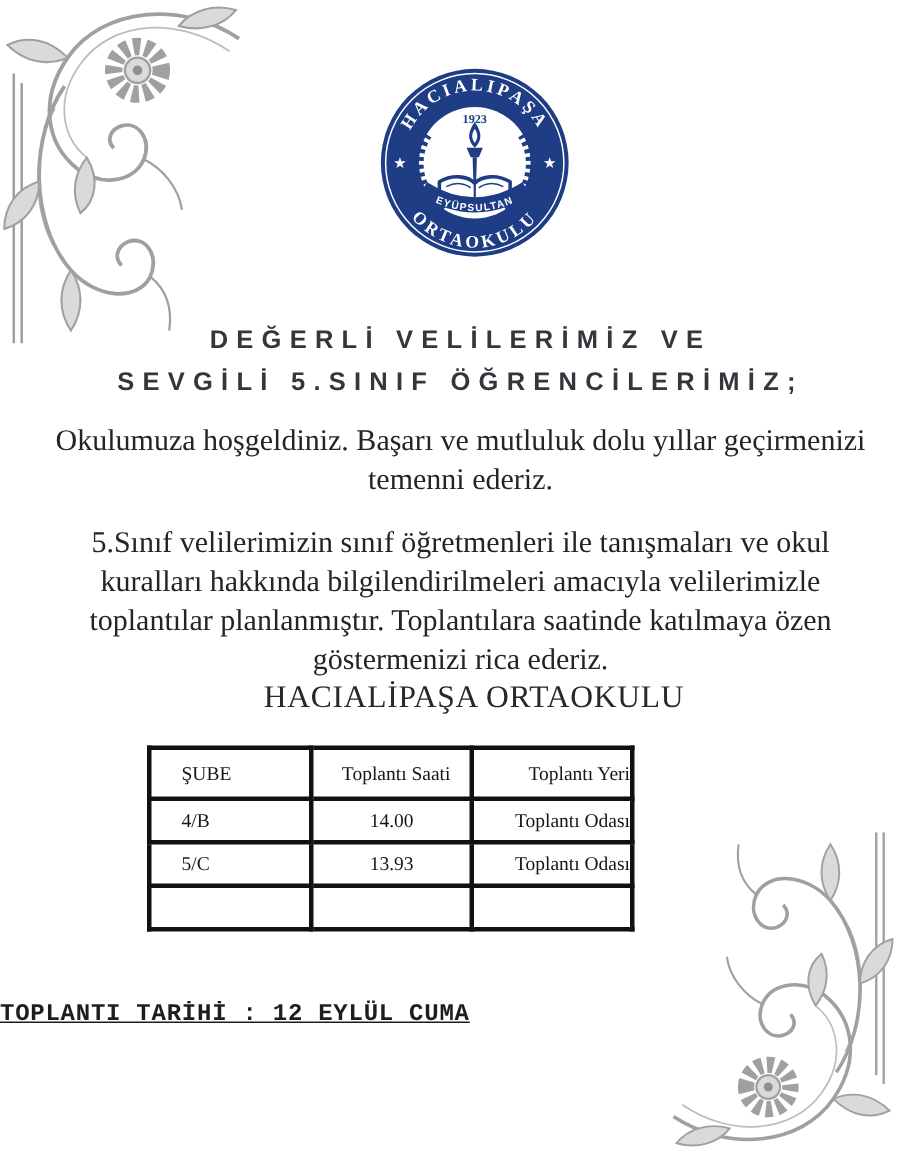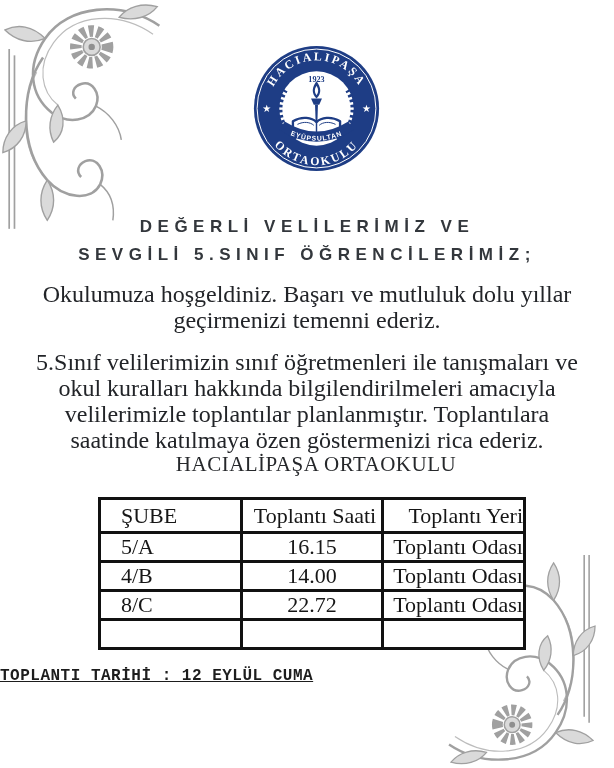--- a/index.html
+++ b/index.html
@@ -37,41 +37,41 @@
     font-family:"Liberation Sans",sans-serif;
     font-weight:bold;
     font-size:17px;
     letter-spacing:5.5px;
     line-height:28px;
     color:#33373c;
   }
   .para{
     position:absolute;left:34px;width:546px;
     text-align:center;
-    font-size:24px;
+    font-size:20px;
     line-height:26px;
     color:#222428;
   }
   .para.welcome{top:281px;}
   .para.info{top:349px;}
 
   .section-title{
     position:absolute;left:0;top:452px;width:632px;
     text-align:center;
     font-size:21px;
     letter-spacing:0.5px;
     color:#26282b;
   }
 
   table.schedule{
-    position:absolute;left:98px;top:497px;width:428px;
+    position:absolute;left:98px;top:497px;width:325px;
     border-collapse:collapse;
     background:#ffffff;
     z-index:5;
-    font-size:22px;
+    font-size:13px;
     color:#161616;
   }
   table.schedule th, table.schedule td{
     border:3px solid #111111;
     font-weight:normal;
     vertical-align:middle;
     background:#ffffff;
   }
   table.schedule th{height:34px;}
   table.schedule td{height:29px;}
@@ -215,32 +215,27 @@
 <table class="schedule">
   <thead>
     <tr>
       <th class="col-sube">ŞUBE</th>
       <th class="col-saat" style="text-align:center;padding-left:6px;">Toplantı Saati</th>
       <th class="col-yer">Toplantı Yeri</th>
     </tr>
   </thead>
   <tbody>
     <tr>
-      <td class="col-sube">5/A</td>
-      <td class="col-saat">16.15</td>
-      <td class="col-yer">Toplantı Odası</td>
-    </tr>
-    <tr>
       <td class="col-sube">4/B</td>
       <td class="col-saat">14.00</td>
       <td class="col-yer">Toplantı Odası</td>
     </tr>
     <tr>
-      <td class="col-sube">8/C</td>
-      <td class="col-saat">22.72</td>
+      <td class="col-sube">5/C</td>
+      <td class="col-saat">13.93</td>
       <td class="col-yer">Toplantı Odası</td>
     </tr>
     <tr>
       <td class="col-sube"></td>
       <td class="col-saat"></td>
       <td class="col-yer"></td>
     </tr>
   </tbody>
 </table>
 

